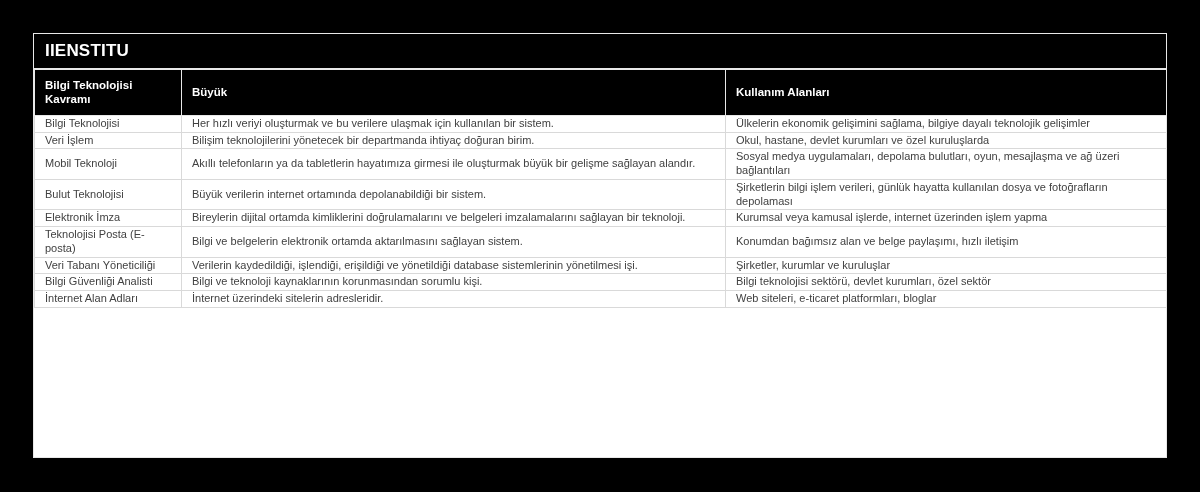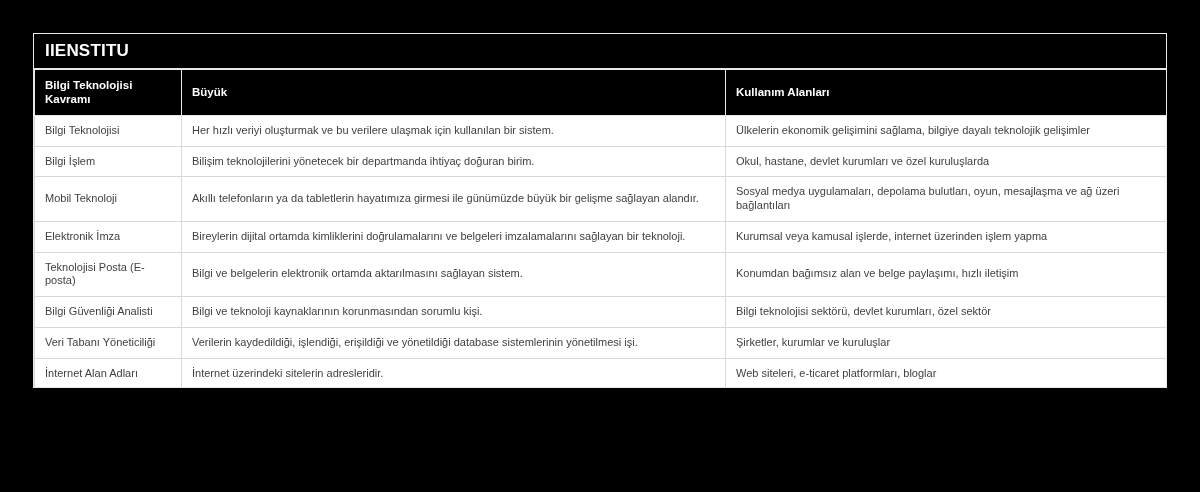--- a/index.html
+++ b/index.html
@@ -16,21 +16,21 @@
   body{
     background:var(--bg);
     font-family:"Liberation Sans","DejaVu Sans",sans-serif;
     position:relative;
   }
   .panel{
     position:absolute;
     left:33px;
     top:33px;
     width:1134px;
-    height:355px;
+    height:425px;
     background:var(--body-bg);
     border:1px solid var(--header-border);
     overflow:hidden;
   }
   .title-bar{
     height:35px;
     background:var(--header-bg);
     color:var(--header-text);
     display:flex;
     align-items:center;
@@ -55,21 +55,21 @@
     padding:8px 10px;
     height:44px;
     border:1px solid var(--header-border);
     line-height:1.25;
   }
   table.concepts td{
     background:var(--body-bg);
     color:var(--body-text);
     font-size:11px;
     line-height:1.25;
-    padding:8px 10px;
+    padding:1px 10px;
     vertical-align:middle;
     border:1px solid var(--border);
     word-wrap:break-word;
   }
   col.c-concept{width:147px;}
   col.c-definition{width:544px;}
   col.c-usage{width:443px;}
 </style>
 </head>
 <body>
@@ -92,48 +92,53 @@
       </tr>
     </thead>
     <tbody>
 
     <tr>
           <td>Bilgi Teknolojisi</td>
           <td>Her hızlı veriyi oluşturmak ve bu verilere ulaşmak için kullanılan bir sistem.</td>
           <td>Ülkelerin ekonomik gelişimini sağlama, bilgiye dayalı teknolojik gelişimler</td>
         </tr>
         <tr>
-          <td>Bilgi İşlem</td>
+          <td>Veri İşlem</td>
           <td>Bilişim teknolojilerini yönetecek bir departmanda ihtiyaç doğuran birim.</td>
           <td>Okul, hastane, devlet kurumları ve özel kuruluşlarda</td>
         </tr>
         <tr>
           <td>Mobil Teknoloji</td>
-          <td>Akıllı telefonların ya da tabletlerin hayatımıza girmesi ile günümüzde büyük bir gelişme sağlayan alandır.</td>
+          <td>Akıllı telefonların ya da tabletlerin hayatımıza girmesi ile oluşturmak büyük bir gelişme sağlayan alandır.</td>
           <td>Sosyal medya uygulamaları, depolama bulutları, oyun, mesajlaşma ve ağ üzeri bağlantıları</td>
+        </tr>
+        <tr>
+          <td>Bulut Teknolojisi</td>
+          <td>Büyük verilerin internet ortamında depolanabildiği bir sistem.</td>
+          <td>Şirketlerin bilgi işlem verileri, günlük hayatta kullanılan dosya ve fotoğrafların depolaması</td>
         </tr>
         <tr>
           <td>Elektronik İmza</td>
           <td>Bireylerin dijital ortamda kimliklerini doğrulamalarını ve belgeleri imzalamalarını sağlayan bir teknoloji.</td>
           <td>Kurumsal veya kamusal işlerde, internet üzerinden işlem yapma</td>
         </tr>
         <tr>
           <td>Teknolojisi Posta (E-posta)</td>
           <td>Bilgi ve belgelerin elektronik ortamda aktarılmasını sağlayan sistem.</td>
           <td>Konumdan bağımsız alan ve belge paylaşımı, hızlı iletişim</td>
         </tr>
         <tr>
+          <td>Veri Tabanı Yöneticiliği</td>
+          <td>Verilerin kaydedildiği, işlendiği, erişildiği ve yönetildiği database sistemlerinin yönetilmesi işi.</td>
+          <td>Şirketler, kurumlar ve kuruluşlar</td>
+        </tr>
+        <tr>
           <td>Bilgi Güvenliği Analisti</td>
           <td>Bilgi ve teknoloji kaynaklarının korunmasından sorumlu kişi.</td>
           <td>Bilgi teknolojisi sektörü, devlet kurumları, özel sektör</td>
-        </tr>
-        <tr>
-          <td>Veri Tabanı Yöneticiliği</td>
-          <td>Verilerin kaydedildiği, işlendiği, erişildiği ve yönetildiği database sistemlerinin yönetilmesi işi.</td>
-          <td>Şirketler, kurumlar ve kuruluşlar</td>
         </tr>
         <tr>
           <td>İnternet Alan Adları</td>
           <td>İnternet üzerindeki sitelerin adresleridir.</td>
           <td>Web siteleri, e-ticaret platformları, bloglar</td>
         </tr>
       </tbody>
   </table>
 
 </div>

